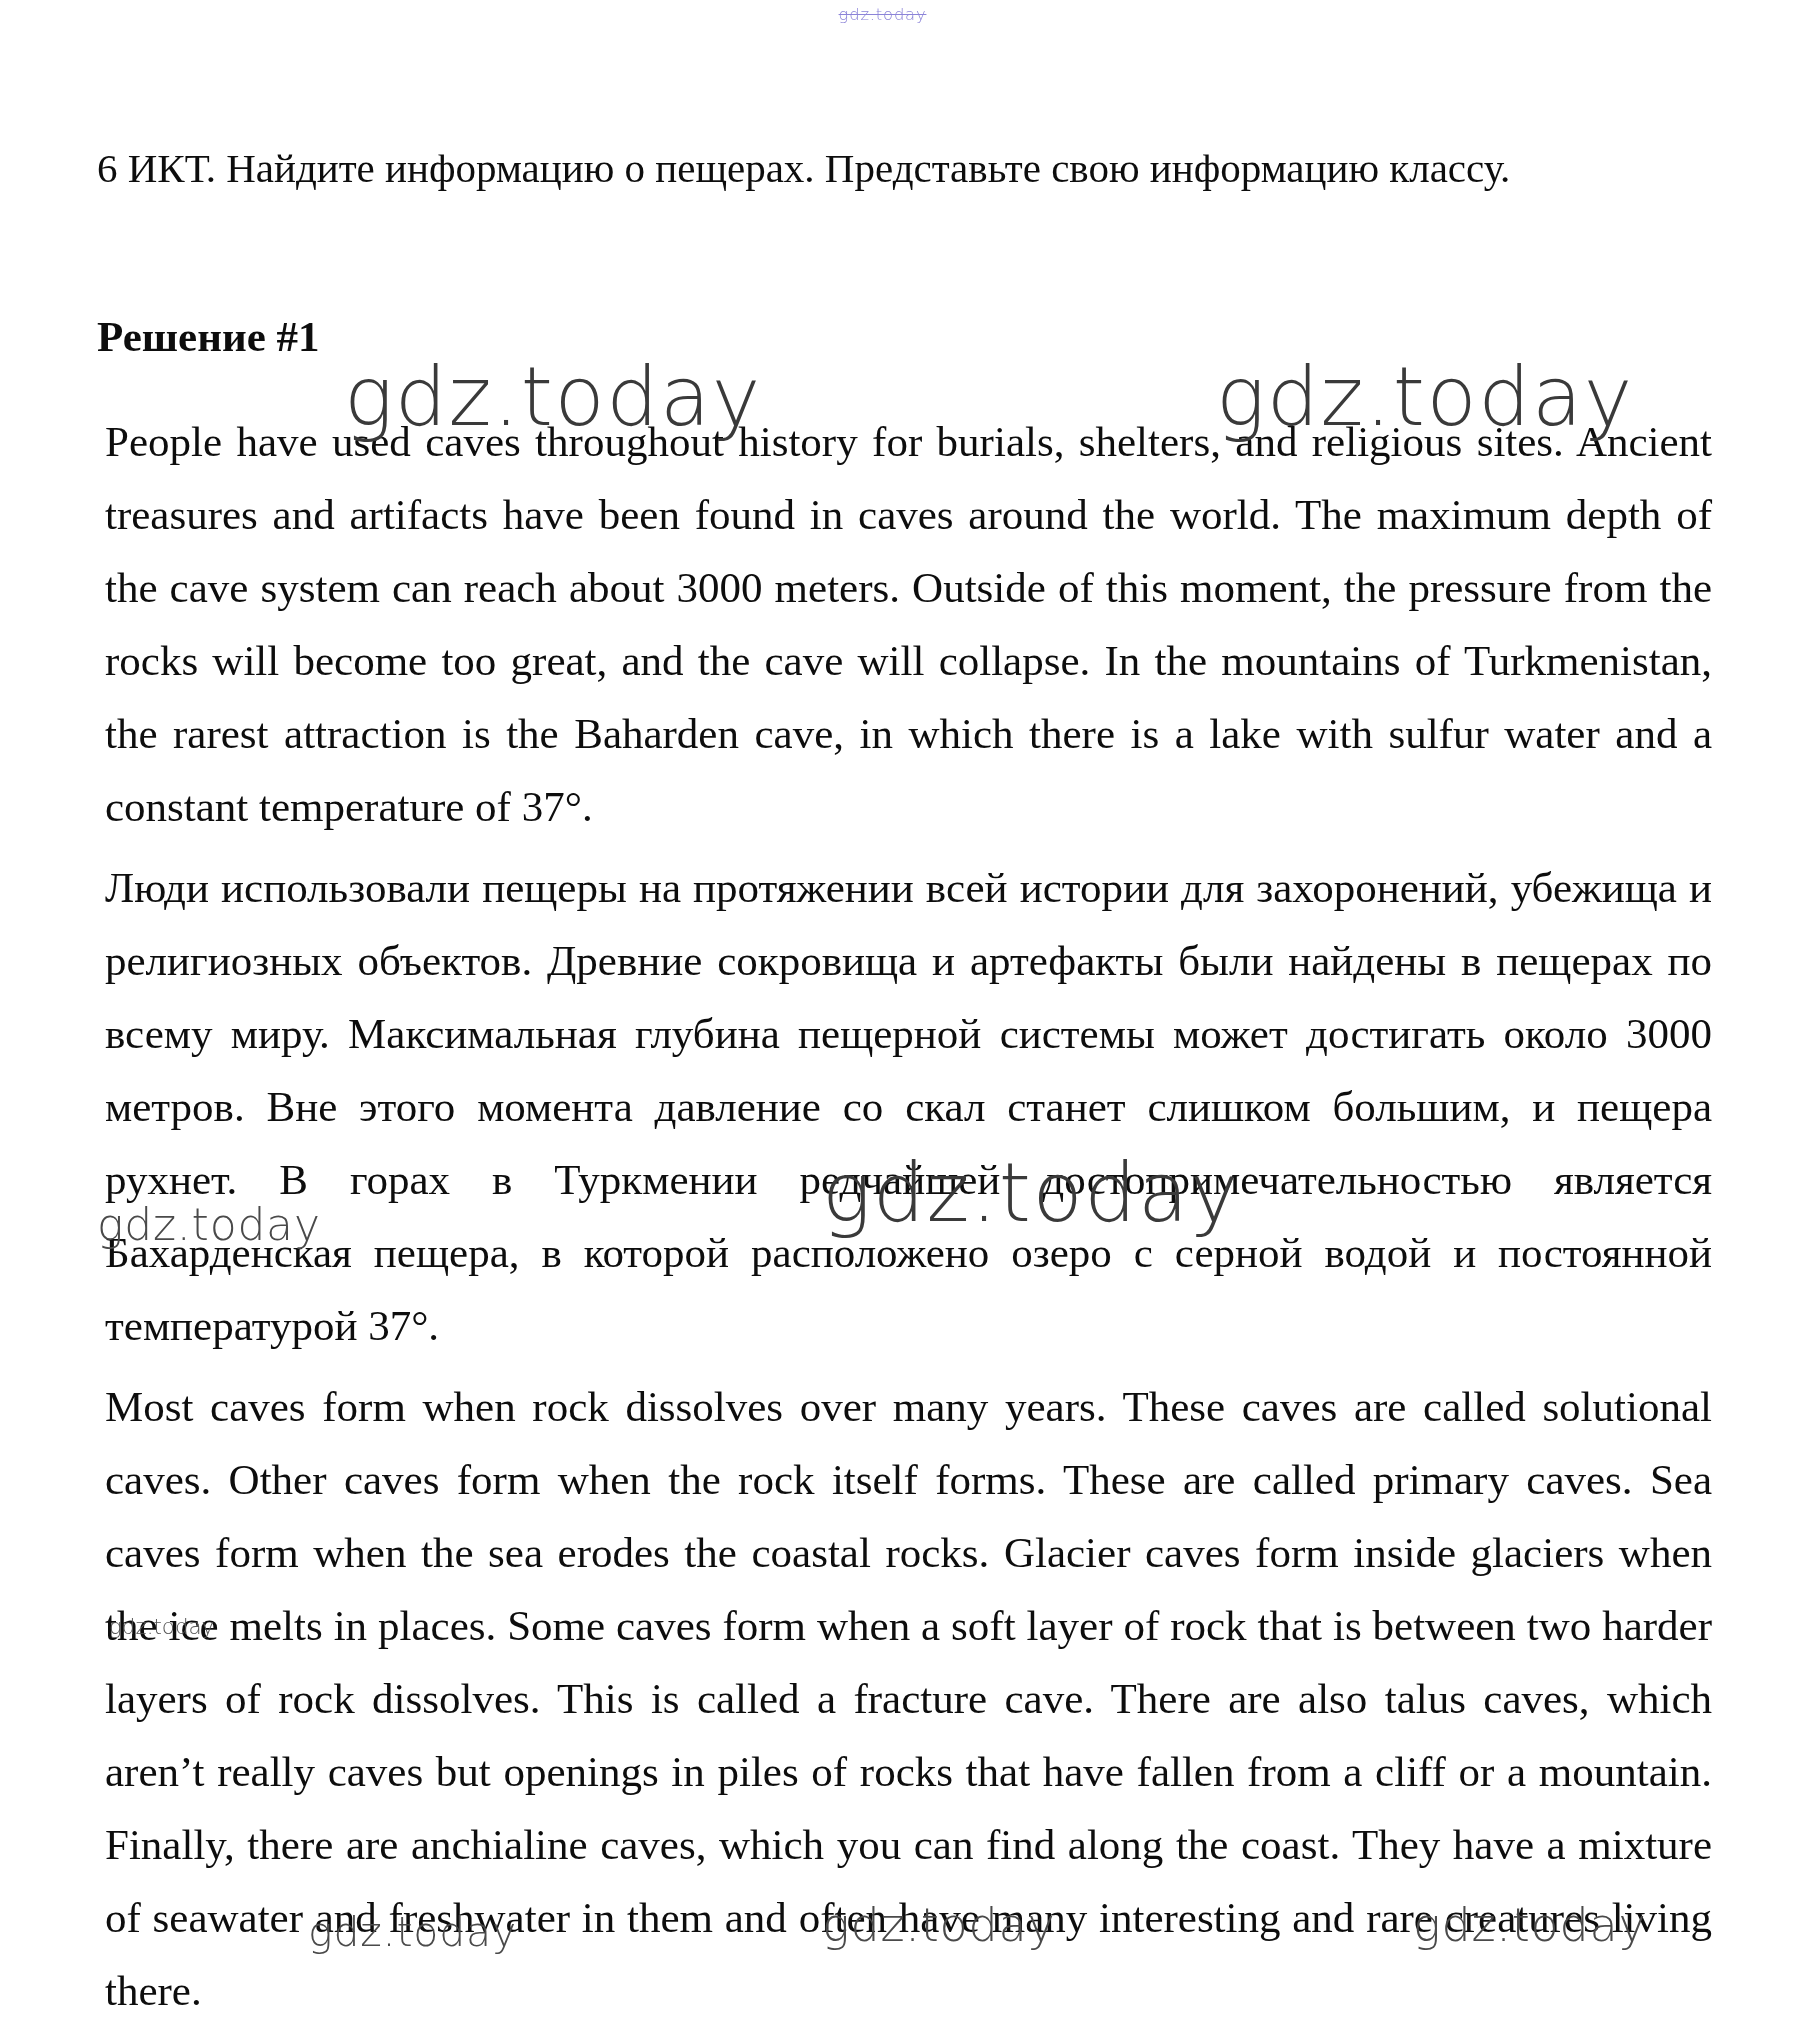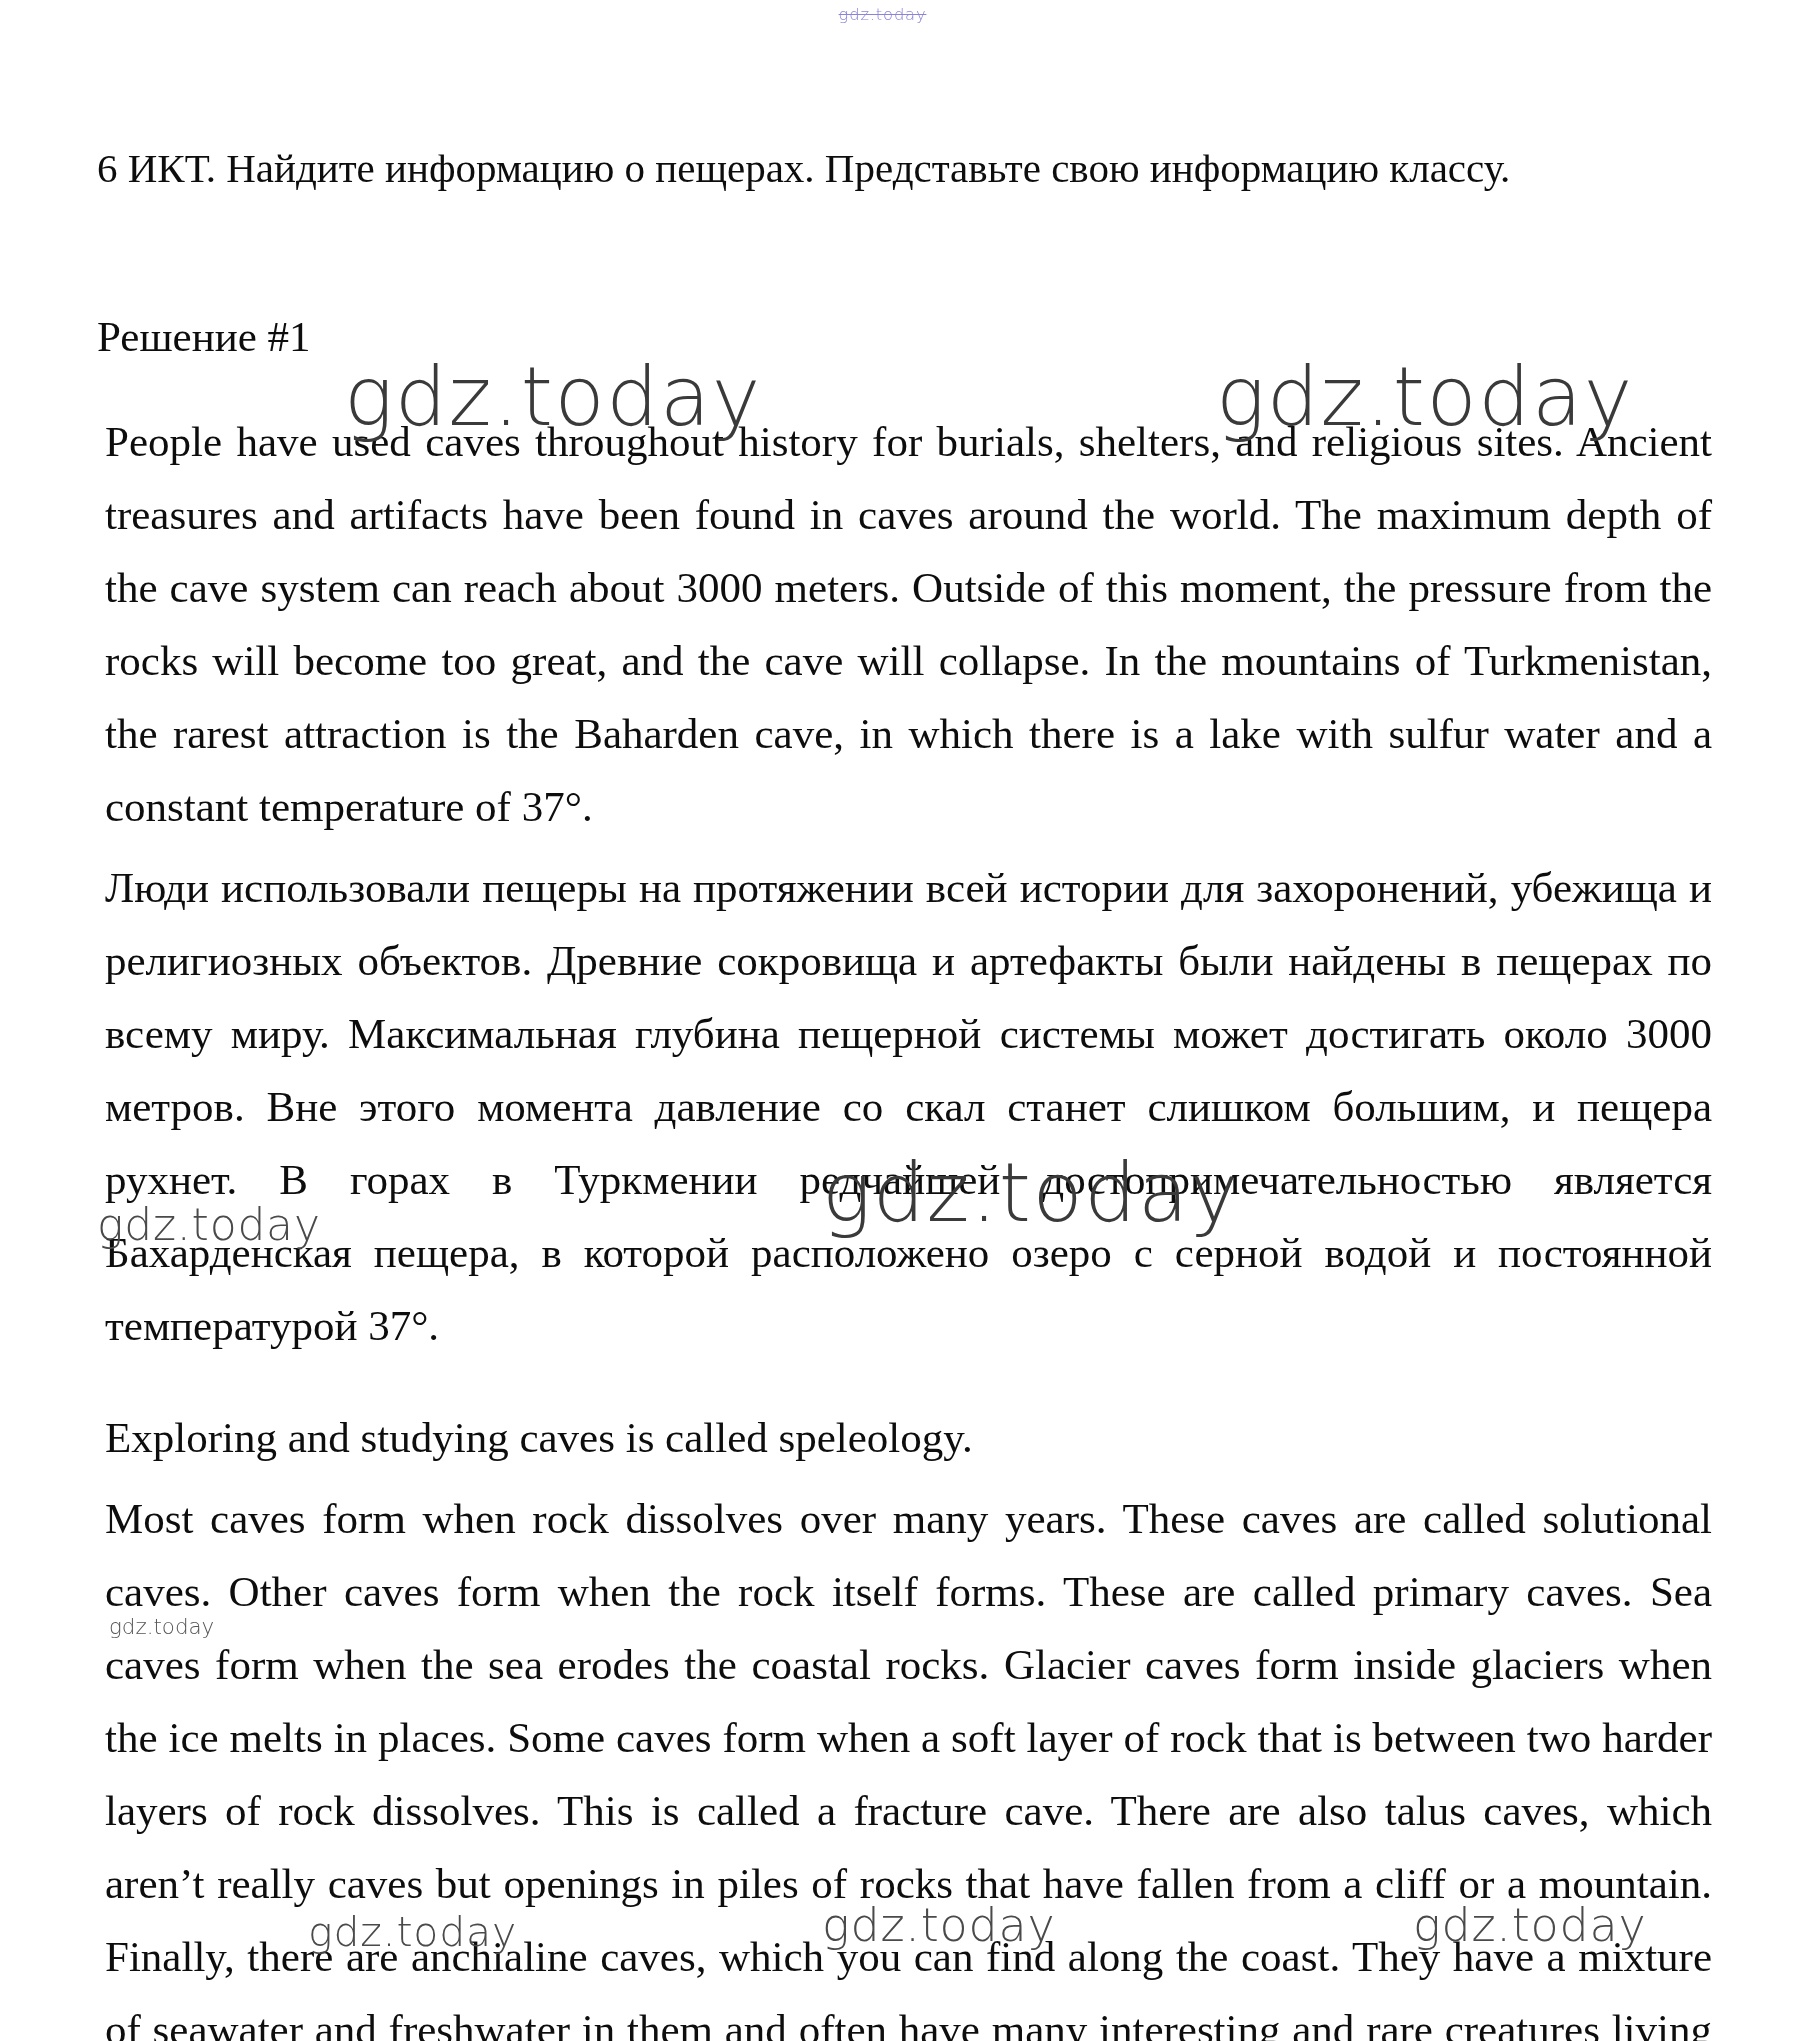--- a/index.html
+++ b/index.html
@@ -24,21 +24,21 @@
   }
   .task {
     margin: 133px 0 0 0;
     font-size: 41px;
     line-height: 55px;
     text-align: justify;
   }
   .heading {
     font-size: 43px;
     line-height: 51px;
-    font-weight: normal;
+    font-weight: bold;
     margin: 0;
   }
   .heading.s1 { margin-top: 115px; }
   .heading.s2 { margin-top: 123px; }
   .para {
     margin: 8px;
     font-size: 43px;
     line-height: 73px;
     text-align: justify;
   }
@@ -84,21 +84,20 @@
   <div class="content">
     <p class="task">6 ИКТ. Найдите информацию о пещерах. Представьте свою информацию классу.</p>
 
     <h2 class="heading s1">Решение #1</h2>
 
     <p class="para first">People have used caves throughout history for burials, shelters, and religious sites. Ancient treasures and artifacts have been found in caves around the world. The maximum depth of the cave system can reach about 3000 meters. Outside of this moment, the pressure from the rocks will become too great, and the cave will collapse. In the mountains of Turkmenistan, the rarest attraction is the Baharden cave, in which there is a lake with sulfur water and a constant temperature of 37°.</p>
 
     <p class="para">Люди использовали пещеры на протяжении всей истории для захоронений, убежища и религиозных объектов. Древние сокровища и артефакты были найдены в пещерах по всему миру. Максимальная глубина пещерной системы может достигать около 3000 метров. Вне этого момента давление со скал станет слишком большим, и пещера рухнет. В горах в Туркмении редчайшей достопримечательностью является Бахарденская пещера, в которой расположено озеро с серной водой и постоянной температурой 37°.</p>
 
 
-    <p class="para intro">Exploring and studying caves is called speleology.</p>
 
     <p class="para">Most caves form when rock dissolves over many years. These caves are called solutional caves. Other caves form when the rock itself forms. These are called primary caves. Sea caves form when the sea erodes the coastal rocks. Glacier caves form inside glaciers when the ice melts in places. Some caves form when a soft layer of rock that is between two harder layers of rock dissolves. This is called a fracture cave. There are also talus caves, which aren’t really caves but openings in piles of rocks that have fallen from a cliff or a mountain. Finally, there are anchialine caves, which you can find along the coast. They have a mixture of seawater and freshwater in them and often have many interesting and rare creatures living there.</p>
   </div>
 
   <div class="wm wm-lg wm-h1-left">gdz.today</div>
   <div class="wm wm-lg wm-h1-right">gdz.today</div>
   <div class="wm wm-lg wm-mid">gdz.today</div>
 
   <div class="wm wm-md wm-left-small">gdz.today</div>
   <div class="wm wm-tiny">gdz.today</div>

